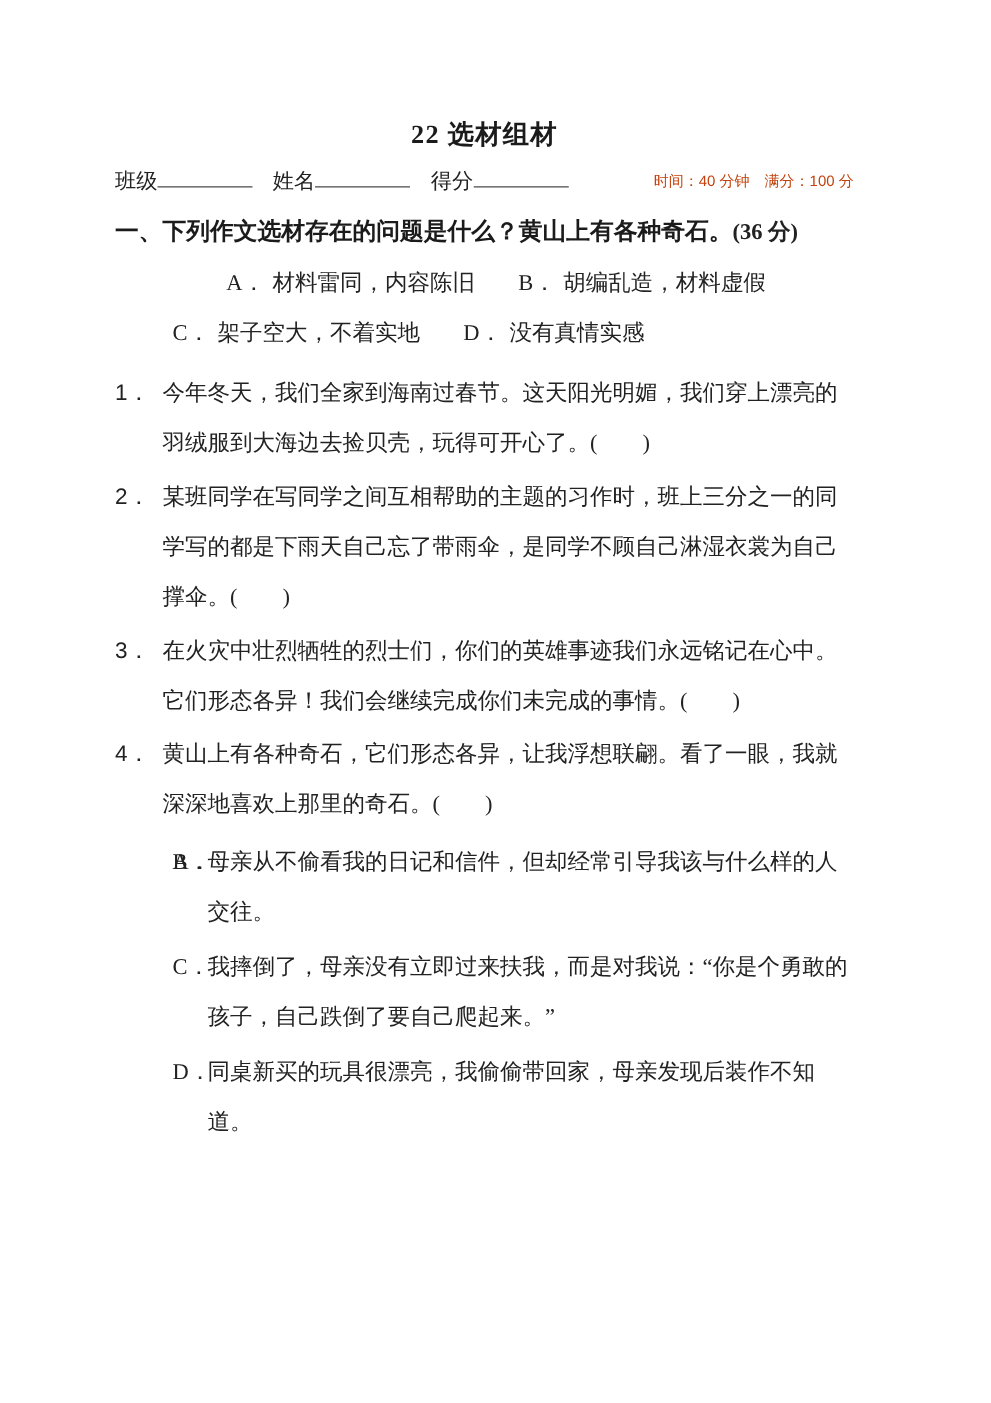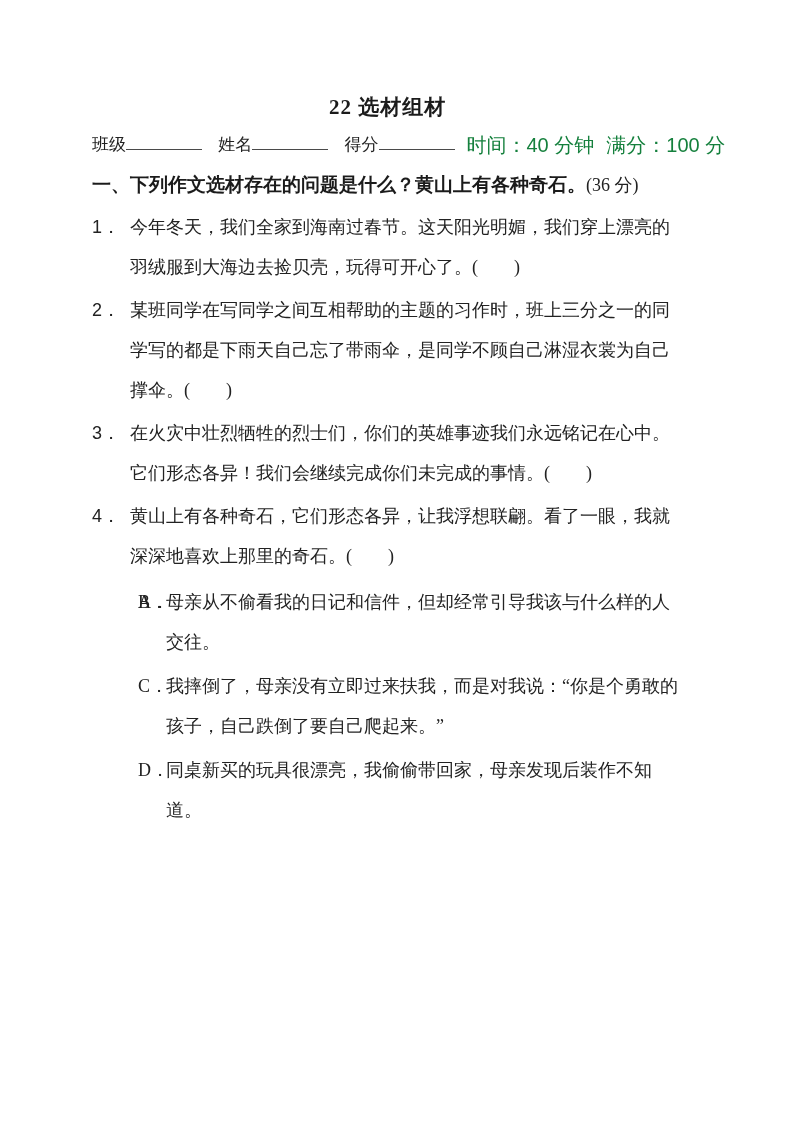--- a/index.html
+++ b/index.html
@@ -40,36 +40,36 @@
   }
   .info-left .field { margin-right: 12px; }
   .blank {
     display: inline-block;
     width: 76px;
     height: 16px;
     border-bottom: 1.5px solid #4a4a4a;
     vertical-align: baseline;
   }
   .info-right {
-    color: #15803d;
-    font-size: 20px;
+    color: #c2410c;
+    font-size: 12px;
     font-family: "Liberation Sans", "DejaVu Sans", sans-serif;
   }
   .info-right .gap { margin-left: 12px; }
   
   .sec-heading {
     margin-top: 13px;
     font-size: 19px;
     line-height: 28px;
     font-weight: 700;
     font-family: "Liberation Sans", "DejaVu Sans", sans-serif;
     color: #1b1b1b;
   }
   .sec-points {
-    font-weight: 400;
+    font-weight: 700;
     font-size: 18px;
     font-family: "Liberation Serif", "DejaVu Serif", serif;
     color: #222222;
   }
   
   .choices { margin-top: 6px; font-size: 18px; line-height: 40px; }
   .choice-row.row1 { padding-left: 89px; }
   .choice-row.row2 { padding-left: 46px; }
   .choice { display: inline-block; }
   .choice.first { margin-right: 30px; }
@@ -120,20 +120,30 @@
       </div>
       <div class="info-right">
         <span>时间：40 分钟</span><span class="gap">满分：100 分</span>
       </div>
     </div>
 
     <div class="sec-heading">
       <span>一、下列作文选材存在的问题是什么？黄山上有各种奇石。</span><span class="sec-points">(36 分)</span>
     </div>
 
+    <div class="choices">
+      <div class="choice-row row1">
+        <span class="choice first"><span class="cl">A．</span><span>材料雷同，内容陈旧</span></span>
+        <span class="choice"><span class="cl">B．</span><span>胡编乱造，材料虚假</span></span>
+      </div>
+      <div class="choice-row row2">
+        <span class="choice first"><span class="cl">C．</span><span>架子空大，不着实地</span></span>
+        <span class="choice"><span class="cl">D．</span><span>没有真情实感</span></span>
+      </div>
+    </div>
 
     <div class="questions">
       <div class="q">
         <span class="q-num">1．</span>
         <span class="q-text">今年冬天，我们全家到海南过春节。这天阳光明媚，我们穿上漂亮的羽绒服到大海边去捡贝壳，玩得可开心了。(　　)</span>
       </div>
       <div class="q">
         <span class="q-num">2．</span>
         <span class="q-text">某班同学在写同学之间互相帮助的主题的习作时，班上三分之一的同学写的都是下雨天自己忘了带雨伞，是同学不顾自己淋湿衣裳为自己撑伞。(　　)</span>
       </div>

